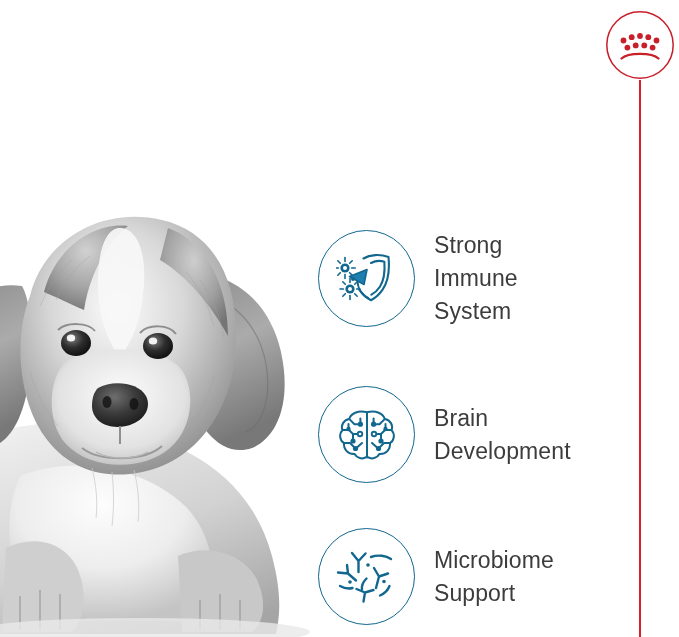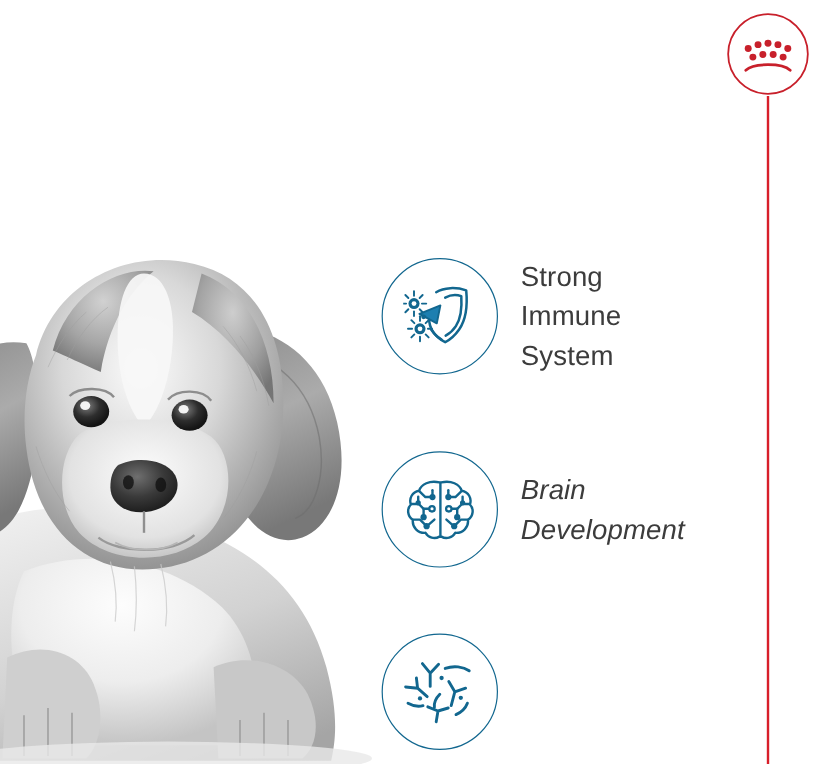--- a/index.html
+++ b/index.html
@@ -81,22 +81,22 @@
     left: 318px;
     top: 214px;
     width: 320px;
   }
   .benefit-row {
     position: absolute;
     left: 0;
     display: flex;
     align-items: center;
   }
-  .benefit-row.r0 { top: 0px; }
-  .benefit-row.r1 { top: 162px; font-style: italic; }
+  .benefit-row.r0 { top: 15px; }
+  .benefit-row.r1 { top: 172px; }
   .benefit-row.r2 { top: 314px; }
 
   .icon-circle {
     position: relative;
     width: 97px;
     height: 97px;
     border: 1.4px solid #12678F;
     border-radius: 50%;
     background: #ffffff;
     flex: 0 0 auto;
@@ -396,16 +396,18 @@
             <path d="M4.0 38.0 C 8.5 40.5, 13.0 41.0, 16.5 40.0"></path>
             <path d="M44.0 47.5 C 48.5 45.5, 52.0 42.0, 53.5 38.0"></path>
           </g>
           <g fill="#12678F">
             <circle cx="14.0" cy="34.0" r="1.8"></circle>
             <circle cx="48.0" cy="33.5" r="1.8"></circle>
             <circle cx="32.0" cy="17.0" r="1.8"></circle>
           </g>
         </svg>
       </div>
+      <div class="benefit-label">Microbiome
+Support</div>
     </div>
 
   </div>
 </div>
 
 </body></html>

